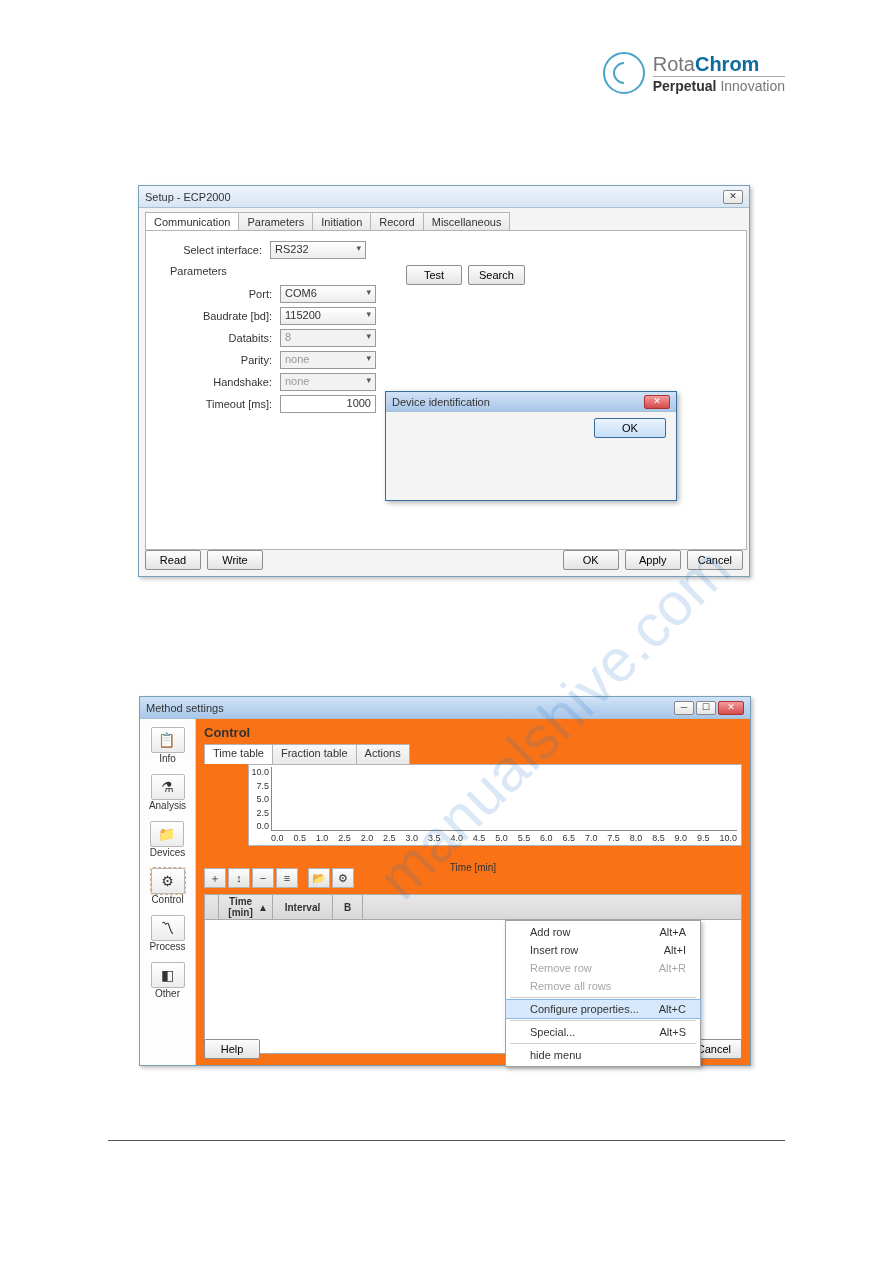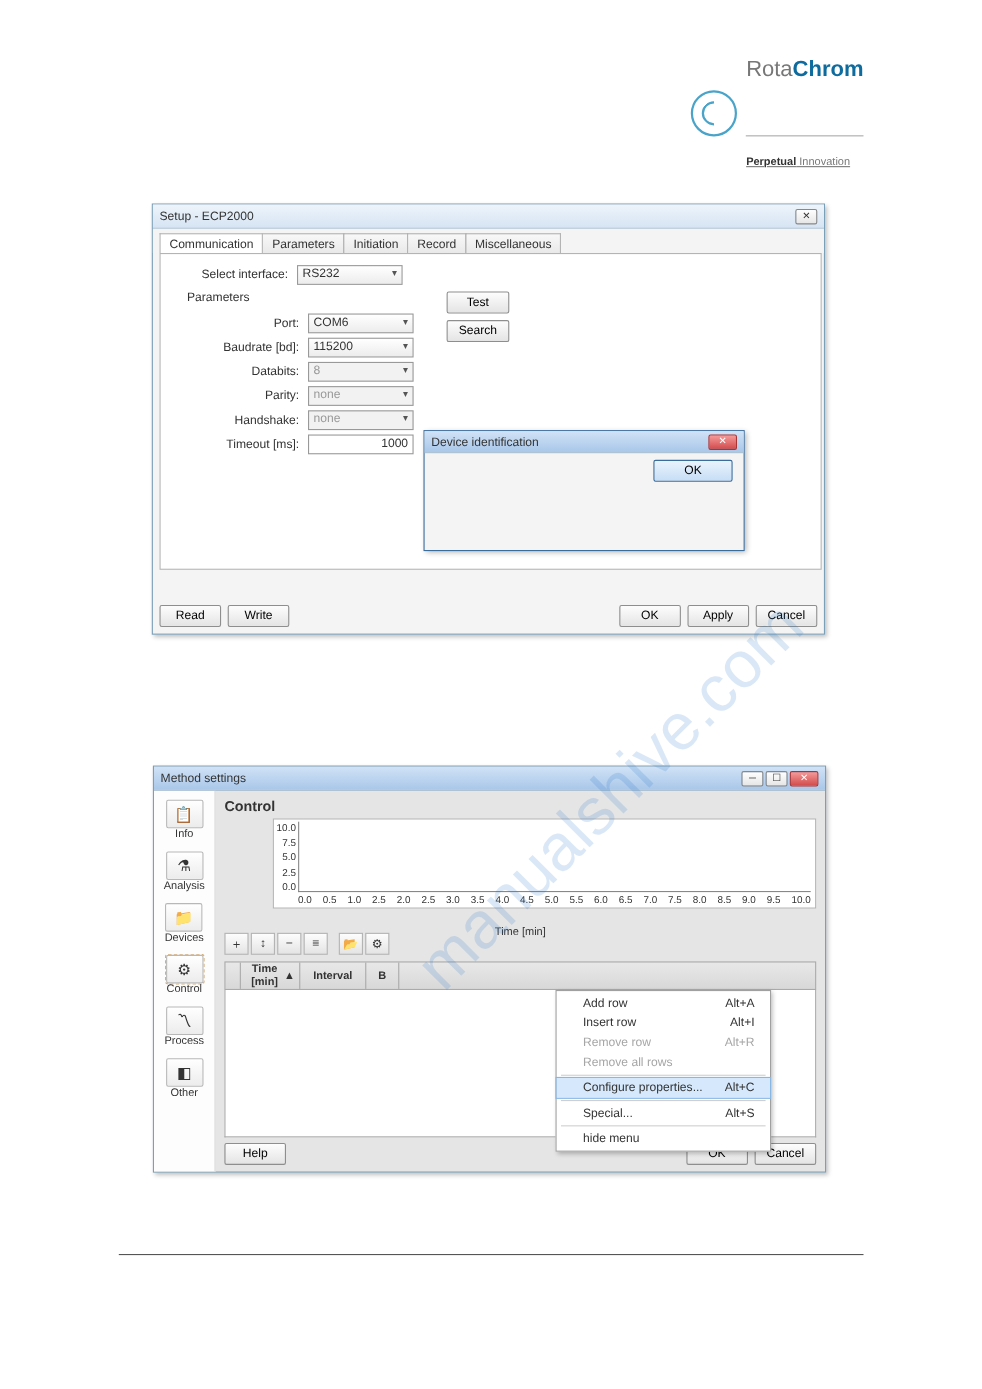--- a/index.html
+++ b/index.html
@@ -36,37 +36,35 @@
     bottom: 8px;
     border: 2px solid #4aa3c8;
     border-radius: 50%;
     border-top-color: transparent;
     border-right-color: transparent;
     transform: rotate(45deg);
   }
   .logo-text1 {
     display: flex;
     flex-direction: column;
-    gap: 48px;
   }
   .logo-line1 {
     font-size: 20px;
     font-weight: 400;
     color: #777;
   }
   .logo-line1 .blue {
     color: #0e6b9e;
     font-weight: 600;
   }
   .logo-line2 {
-    font-size: 10px;
+    font-size: 14px;
     color: #777;
     border-top: 1px solid #aaa;
-    padding-top: 18px;
-    text-decoration: underline;
+    padding-top: 1px;
   }
   .logo-line2 .bold {
     font-weight: 700;
     color: #333;
   }
 
   
   .win {
     position: absolute;
     border: 1px solid #7a9fb8;
@@ -125,21 +123,21 @@
   }
   .tab.active {
     background: #fff;
     position: relative;
     z-index: 2;
   }
   .tab-content {
     margin: 0 2px 6px 6px;
     border: 1px solid #b4b4b4;
     background: #fff;
-    height: 288px;
+    height: 320px;
     padding: 10px 14px;
     position: relative;
   }
   .form-row {
     display: flex;
     align-items: center;
     margin-bottom: 4px;
   }
   .form-label {
     width: 110px;
@@ -185,21 +183,21 @@
     border-radius: 2px;
     font-size: 11px;
     cursor: pointer;
     padding: 0 10px;
   }
   .side-btns {
     position: absolute;
     left: 260px;
     top: 34px;
     display: flex;
-    flex-direction: column;
+    flex-direction: row;
     gap: 6px;
   }
   .bottom-btns {
     position: absolute;
     left: 6px;
     right: 6px;
     bottom: 6px;
     display: flex;
     justify-content: space-between;
   }
@@ -230,21 +228,21 @@
     justify-content: flex-end;
     padding: 6px 10px 10px 10px;
   }
   .popup-btns .btn {
     min-width: 72px;
     border: 1px solid #3a6c9c;
     background: linear-gradient(#eaf3fd, #c6def6);
   }
 
   
-  .win2 { left: 139px; top: 696px; width: 612px; height: 370px; background: #e5e5e5; }
+  .win2 { left: 139px; top: 696px; width: 612px; height: 370px; background: #f97316; }
   .win2 .titlebar {
     background: linear-gradient(#d0e2f6, #a9c7e9);
     height: 22px;
   }
   .win2-body { display: flex; height: calc(100% - 22px); }
   .sidebar {
     width: 56px;
     background: #fdfdfd;
     border-right: 1px solid #d6d6d6;
     padding: 6px 0;
@@ -512,20 +510,25 @@
         <div class="sb-icon">〽</div>
         <span>Process</span>
       </div>
       <div class="sb-item">
         <div class="sb-icon">◧</div>
         <span>Other</span>
       </div>
     </div>
     <div class="main-panel">
       <div class="panel-title">Control</div>
+      <div class="subtabs">
+        <div class="subtab active">Time table</div>
+        <div class="subtab">Fraction table</div>
+        <div class="subtab">Actions</div>
+      </div>
       <div class="chart">
         <div class="chart-y">
           <span>10.0</span>
           <span>7.5</span>
           <span>5.0</span>
           <span>2.5</span>
           <span>0.0</span>
         </div>
         <div class="chart-grid"></div>
         <div class="chart-x">

